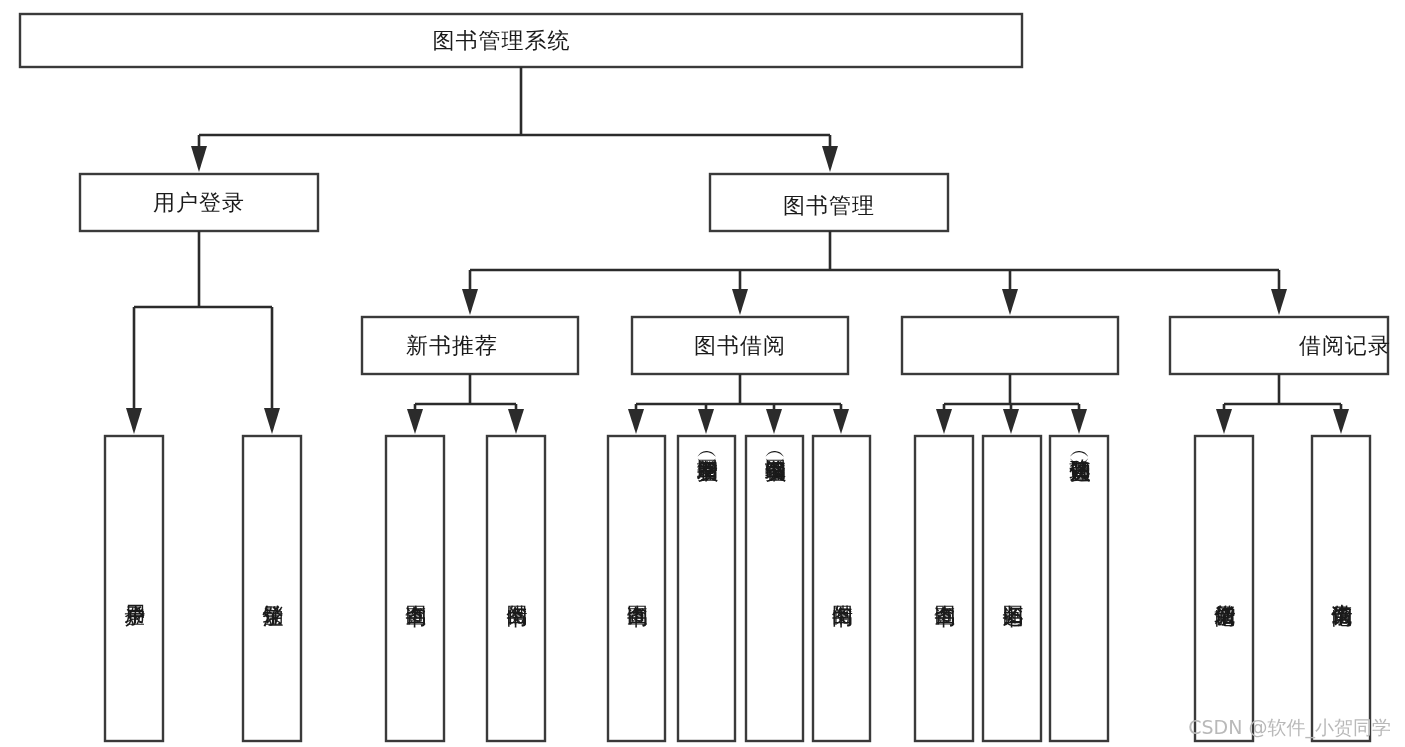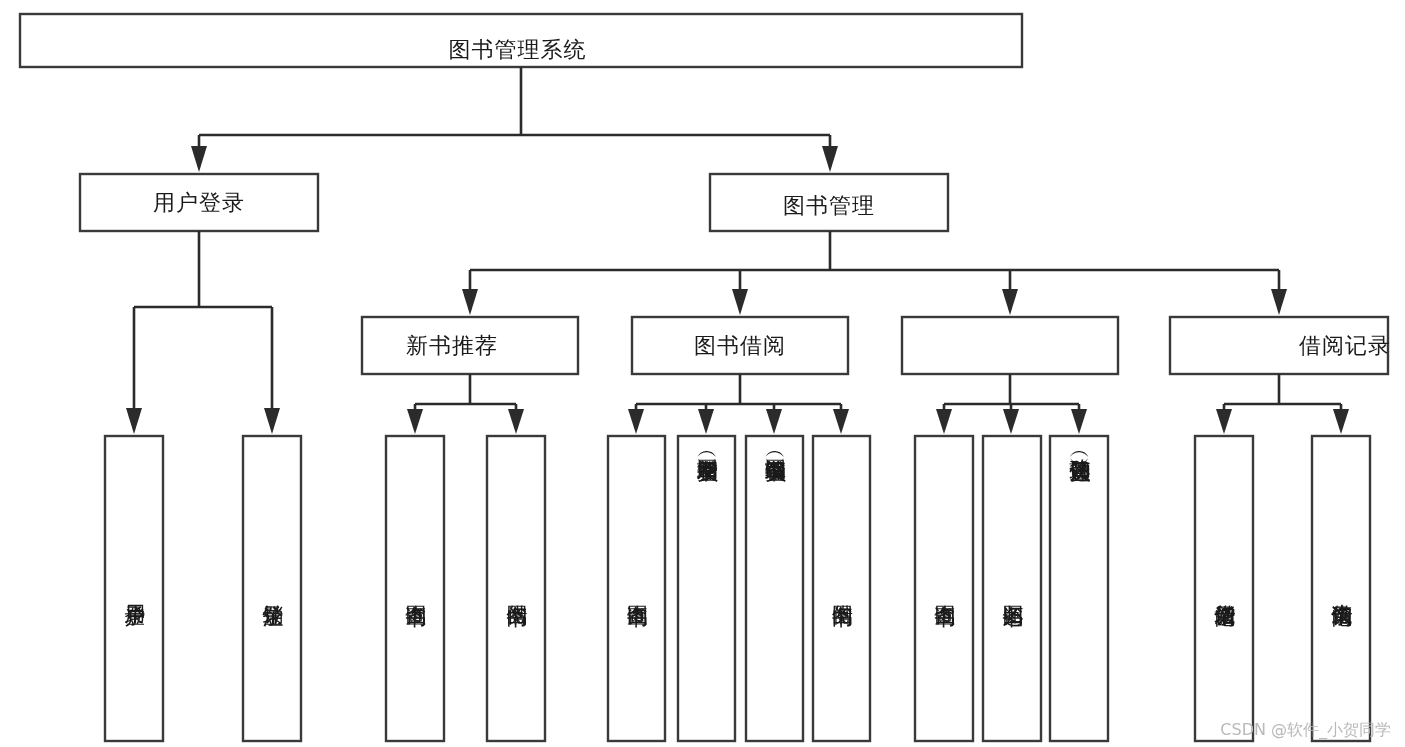--- a/index.html
+++ b/index.html
@@ -70,21 +70,21 @@
     font-size: 22px;
     color: #1a1a1a;
     letter-spacing: 1px;
     white-space: nowrap;
   }
   .watermark {
     position: absolute;
     right: 14px;
     bottom: 6px;
     font-family: "DejaVu Sans", "Liberation Sans", sans-serif;
-    font-size: 16px;
+    font-size: 19px;
     color: #b9b9b9;
     white-space: nowrap;
     pointer-events: none;
   }
 </style>
 </head>
 <body>
 
 <div id="diagram-root">
 
@@ -172,21 +172,21 @@
 
     <path class="connector" d="M 1279 374 L 1279 404"></path>
     <path class="connector" d="M 1224 404 L 1341 404"></path>
     <path class="connector" d="M 1224 404 L 1224 410"></path>
     <path class="connector" d="M 1341 404 L 1341 410"></path>
     <polygon class="arrow-head" points="1216,409 1232,409 1224,434"></polygon>
     <polygon class="arrow-head" points="1333,409 1349,409 1341,434"></polygon>
 
   </svg>
 
-  <div class="hlabel-wrap" style="left:28px; top:14px; width:979px; height:53px;margin-top:9px;">
+  <div class="hlabel-wrap" style="left:12px; top:14px; width:979px; height:53px;">
     <span class="hlabel-text">图书管理系统</span>
   </div>
 
   <div class="hlabel-wrap" style="left:80px; top:174px; width:238px; height:57px;">
     <span class="hlabel-text">用户登录</span>
   </div>
   <div class="hlabel-wrap" style="left:710px; top:174px; width:238px; height:64px;">
     <span class="hlabel-text">图书管理</span>
   </div>
 

